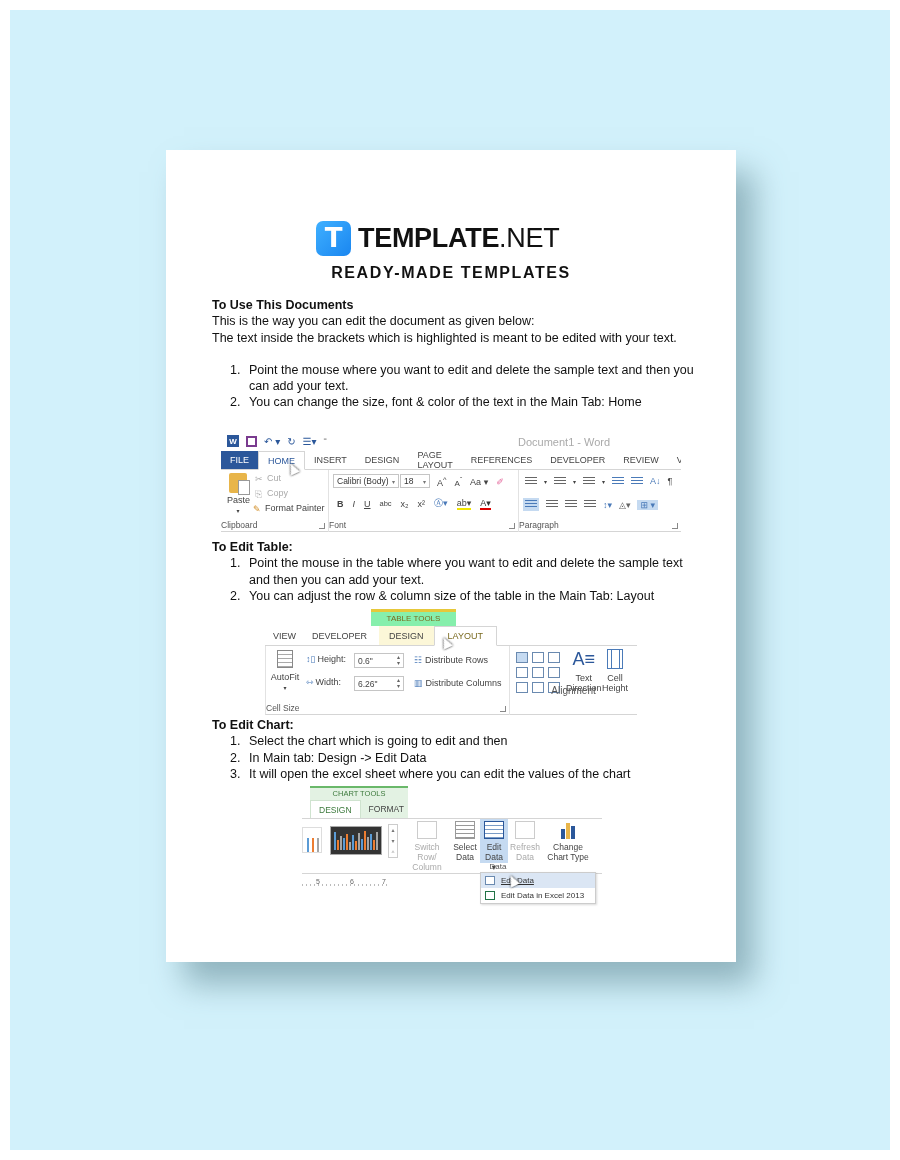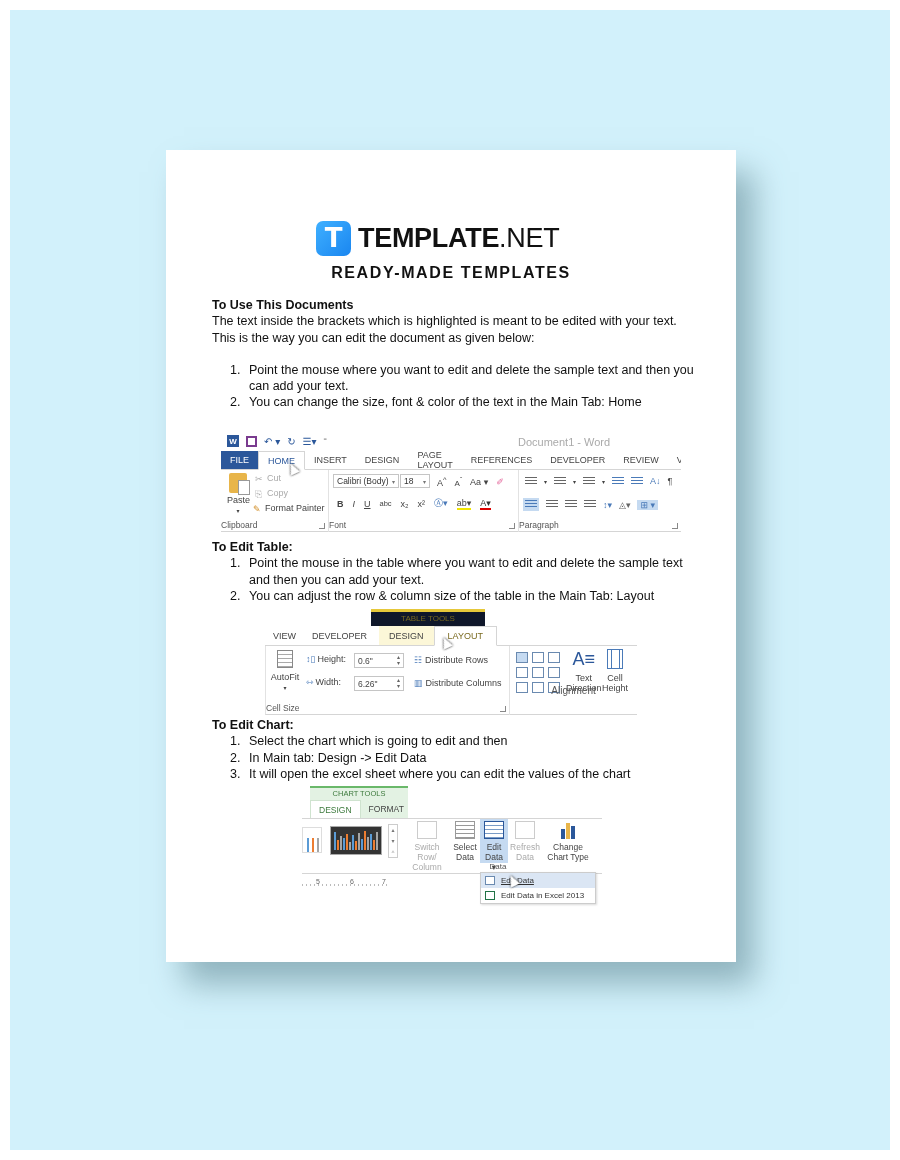--- a/index.html
+++ b/index.html
@@ -64,21 +64,21 @@
   .sel { position: absolute; height: 14px; border: 1px solid #c5c5c5; font-size: 8.5px; display: flex; align-items: center; padding-left: 3px; color: #333; background: #fff; }
   .sel .dd { position: absolute; right: 3px; font-size: 6px; color: #777; }
   .fmt-row { position: absolute; display: flex; gap: 8px; align-items: center; font-size: 9px; color: #444; }
   .hl-blue { background: #c5daf1; }
   .para-icons { position: absolute; display: flex; gap: 7px; align-items: center; }
   .lines { width: 12px; height: 9px; background: repeating-linear-gradient(#666 0 1px, transparent 1px 3px); }
   .lines.blue { background: repeating-linear-gradient(#4a7ab8 0 1px, transparent 1px 3px); }
 
   
   .ribbon2 { position: absolute; left: 99px; top: 459px; width: 372px; height: 106px; font-size: 9px; color: #444; }
-  .tt-header { position: absolute; left: 106px; top: 0; width: 114px; height: 17px; background: #0f172a; border-top: 3px solid #e6c83a; text-align: center; font-size: 8px; color: #7a6a20; line-height: 14px; }
+  .tt-header { position: absolute; left: 106px; top: 0; width: 85px; height: 17px; background: #86efac; border-top: 3px solid #e6c83a; text-align: center; font-size: 8px; color: #7a6a20; line-height: 14px; }
   .tabs2 { position: absolute; left: 0; top: 17px; width: 372px; height: 20px; display: flex; border-bottom: 1px solid #d5d5d5; }
   .tabs2 .tab { font-size: 9px; }
   .tabs2 .tab.ctx { background: #fcf7d8; }
   .tabs2 .tab.active { color: #7a6a20; }
   .body2 { position: absolute; left: 0; top: 37px; width: 372px; height: 69px; border-bottom: 1px solid #d5d5d5; border-left: 1px solid #e2e2e2; }
   .spin { position: absolute; width: 50px; height: 15px; border: 1px solid #c5c5c5; font-size: 8.5px; padding-left: 3px; display: flex; align-items: center; background: #fff; }
   .spin .arr { position: absolute; right: 3px; top: 0; font-size: 6px; line-height: 6px; color: #666; }
   .align-grid { position: absolute; left: 250px; top: 6px; display: grid; grid-template-columns: repeat(3, 12px); grid-gap: 4px 4px; }
   .align-grid div { width: 12px; height: 11px; border: 1px solid #6a8ab0; background: #fff; }
   .align-grid div.on { background: #c5daf1; }
@@ -115,22 +115,22 @@
 <div class="page">
 
   <div class="logo">
     <div class="logo-badge">T</div>
     <div class="logo-text"><b>TEMPLATE</b><span class="net">.NET</span></div>
   </div>
   <div class="tagline">READY-MADE TEMPLATES</div>
 
   <div class="content">
     <div class="h">To Use This Documents</div>
+    <div class="para">This is the way you can edit the document as given below:</div>
     <div class="para">The text inside the brackets which is highlighted is meant to be edited with your text.</div>
-    <div class="para">This is the way you can edit the document as given below:</div>
     <div class="gap"></div>
 
     <ol class="steps">
       <li><span class="num">1.</span><span>Point the mouse where you want to edit and delete the sample text and then you can add your text.</span></li>
       <li><span class="num">2.</span><span>You can change the size, font &amp; color of the text in the Main Tab: Home</span></li>
     </ol>
   </div>
 
   <div class="ribbon1">
     <div class="qat">

